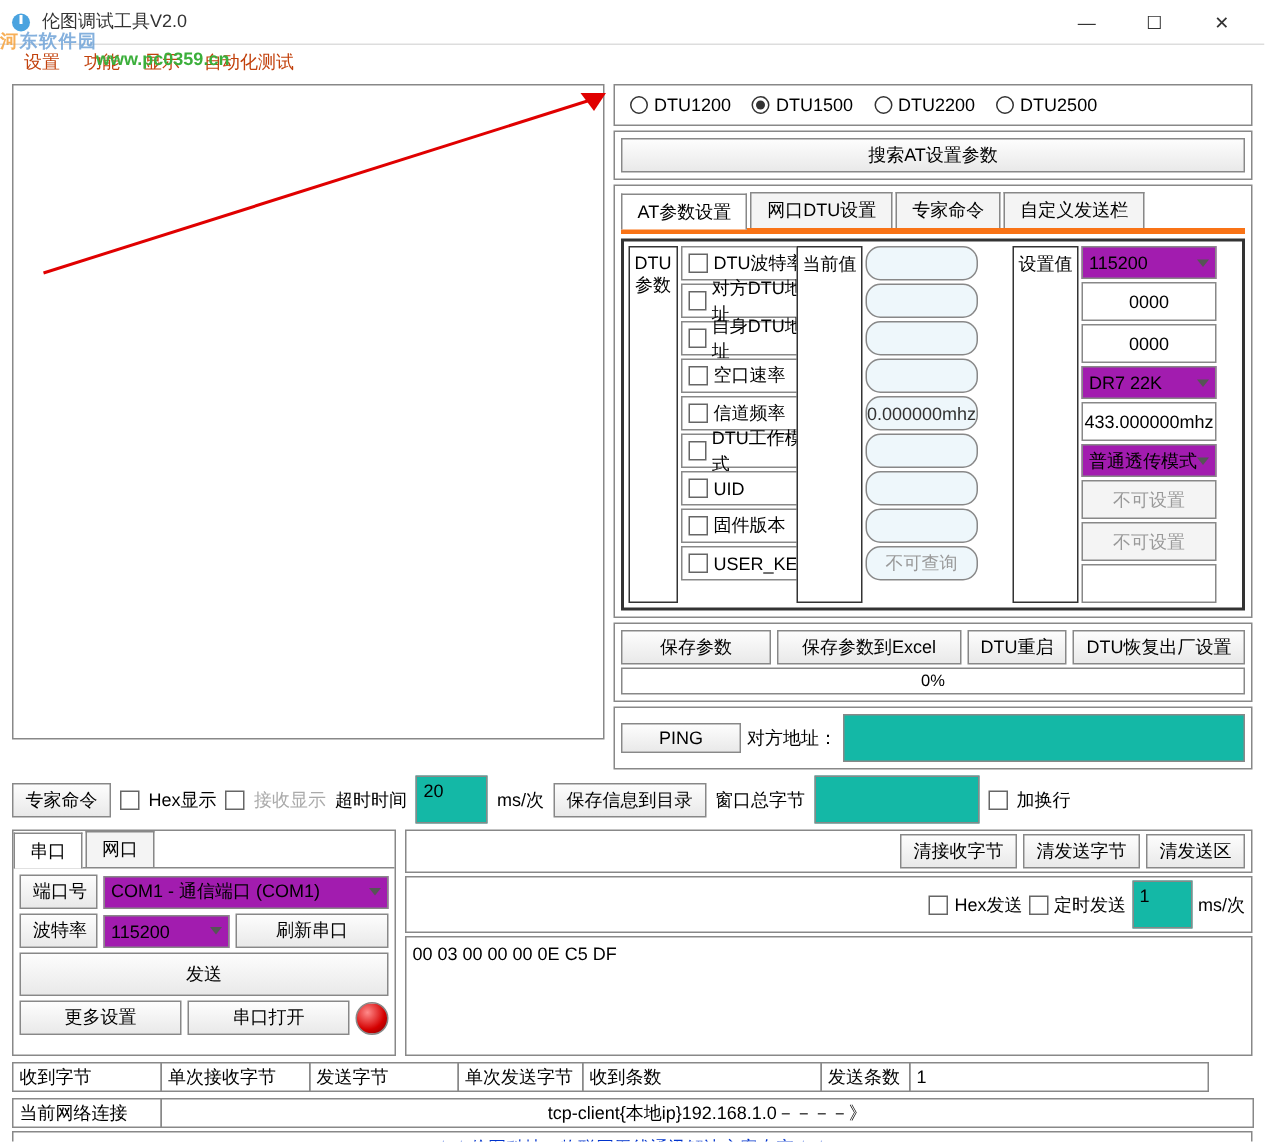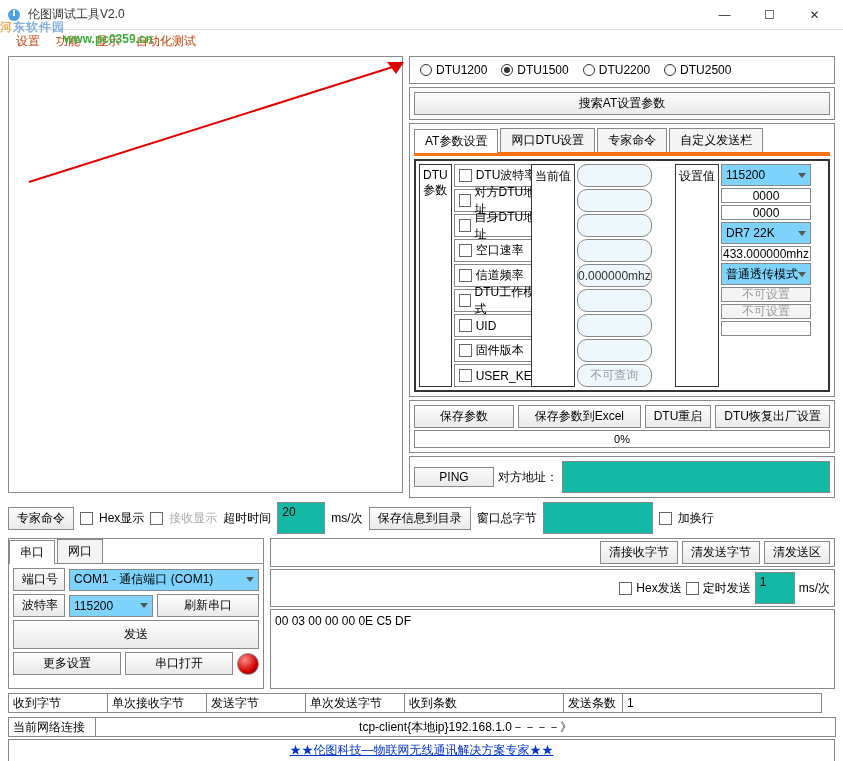--- a/index.html
+++ b/index.html
@@ -34,32 +34,32 @@
 .param-col { display: flex; flex-direction: row; gap: 2px; }
 .param-col.c1 { width: 108px; }
 .param-col.c2 { flex: 1; }
 .param-col.c3 { width: 150px; }
 .param-head { border: 1px solid #333; text-align: center; padding: 3px; background: #fff; font-weight: normal; }
 .param-cell { border: 1px solid #888; background: #fff; padding: 3px 4px; height: 23px; display: flex; align-items: center; }
 .param-cell.chk { gap: 4px; }
 .chkbox { width: 13px; height: 13px; border: 1px solid #666; background: #fff; display: inline-block; }
 .curr-val { border: 1px solid #888; background: #eef7fb; height: 23px; border-radius: 10px; display: flex; align-items: center; justify-content: center; color: #333; }
 .curr-val.disabled { color: #999; }
-.set-val { border: 1px solid #888; height: 15px; display: flex; align-items: center; justify-content: center; background: #fff; }
+.set-val { border: 1px solid #888; height: 26px; display: flex; align-items: center; justify-content: center; background: #fff; }
 .set-val.combo { justify-content: space-between; padding: 0 4px; }
 .set-val.disabled { color: #999; background: #f4f4f4; }
 .caret { width: 0; height: 0; border-left: 4px solid transparent; border-right: 4px solid transparent; border-top: 5px solid #555; }
 .progress { border: 1px solid #888; height: 18px; position: relative; text-align: center; font-size: 11px; line-height: 16px; }
 .mid-toolbar { display: flex; align-items: center; gap: 6px; padding: 2px 8px; }
 .mid-toolbar .btn { flex-shrink: 0; }
 .conn-area { padding: 2px 8px; display: flex; gap: 6px; }
 .conn-left { width: 256px; border: 1px solid #888; display: flex; flex-direction: column; }
 .conn-tabs { display: flex; border-bottom: 1px solid #888; }
 .conn-body { padding: 4px; display: flex; flex-direction: column; gap: 3px; }
-.combo { border: 1px solid #888; background: #7dd3fc; height: 22px; display: flex; align-items: center; justify-content: space-between; padding: 0 4px; }
+.combo { border: 1px solid #888; background: #a21caf; height: 22px; display: flex; align-items: center; justify-content: space-between; padding: 0 4px; }
 .conn-right { flex: 1; display: flex; flex-direction: column; gap: 2px; }
 .send-toolbar { display: flex; justify-content: flex-end; gap: 4px; border: 1px solid #888; padding: 2px 4px; align-items: center; }
 .send-area { border: 1px solid #888; flex: 1; padding: 4px; background: #fff; min-height: 80px; }
 .status-row { display: flex; padding: 2px 8px; gap: 0; }
 .status-cell { border: 1px solid #888; padding: 2px 4px; margin-right: -1px; height: 20px; display: flex; align-items: center; }
 .footer-link { text-align: center; padding: 2px; color: #0033cc; text-decoration: underline; border: 1px solid #888; margin: 0 8px 2px 8px; }
 .red-dot { width: 22px; height: 22px; border-radius: 50%; background: radial-gradient(circle at 35% 30%, #ff8a8a, #d40000 60%, #800000); border: 1px solid #888; }
 .param-outer{border:2px solid #333;padding:3px}
 </style>
 </head>
@@ -309,22 +309,22 @@
       <span>ms/次</span>
     </div>
     <div class="send-area">00 03 00 00 00 0E C5 DF</div>
   </div>
 </div>
 
 <div class="status-row" id="status-r1">
     <div class="status-cell" style="width:100px">收到字节</div>
     <div class="status-cell" style="width:100px">单次接收字节</div>
     <div class="status-cell" style="width:100px">发送字节</div>
-    <div class="status-cell" style="width:100px">单次发送字节</div>
+    <div class="status-cell" style="width:84px">单次发送字节</div>
     <div class="status-cell" style="width:160px">收到条数</div>
     <div class="status-cell" style="width:60px">发送条数</div>
     <div class="status-cell" style="width:200px">1</div>
   </div>
 <div class="status-row">
-  <div class="status-cell" style="width:88px">当前网络连接</div>
+  <div class="status-cell" style="width:100px">当前网络连接</div>
   <div class="status-cell" style="flex:1;justify-content:center">tcp-client{本地ip}192.168.1.0－－－－》</div>
 </div>
 <div class="footer-link">★★伦图科技—物联网无线通讯解决方案专家★★</div>
 
 </body></html>

